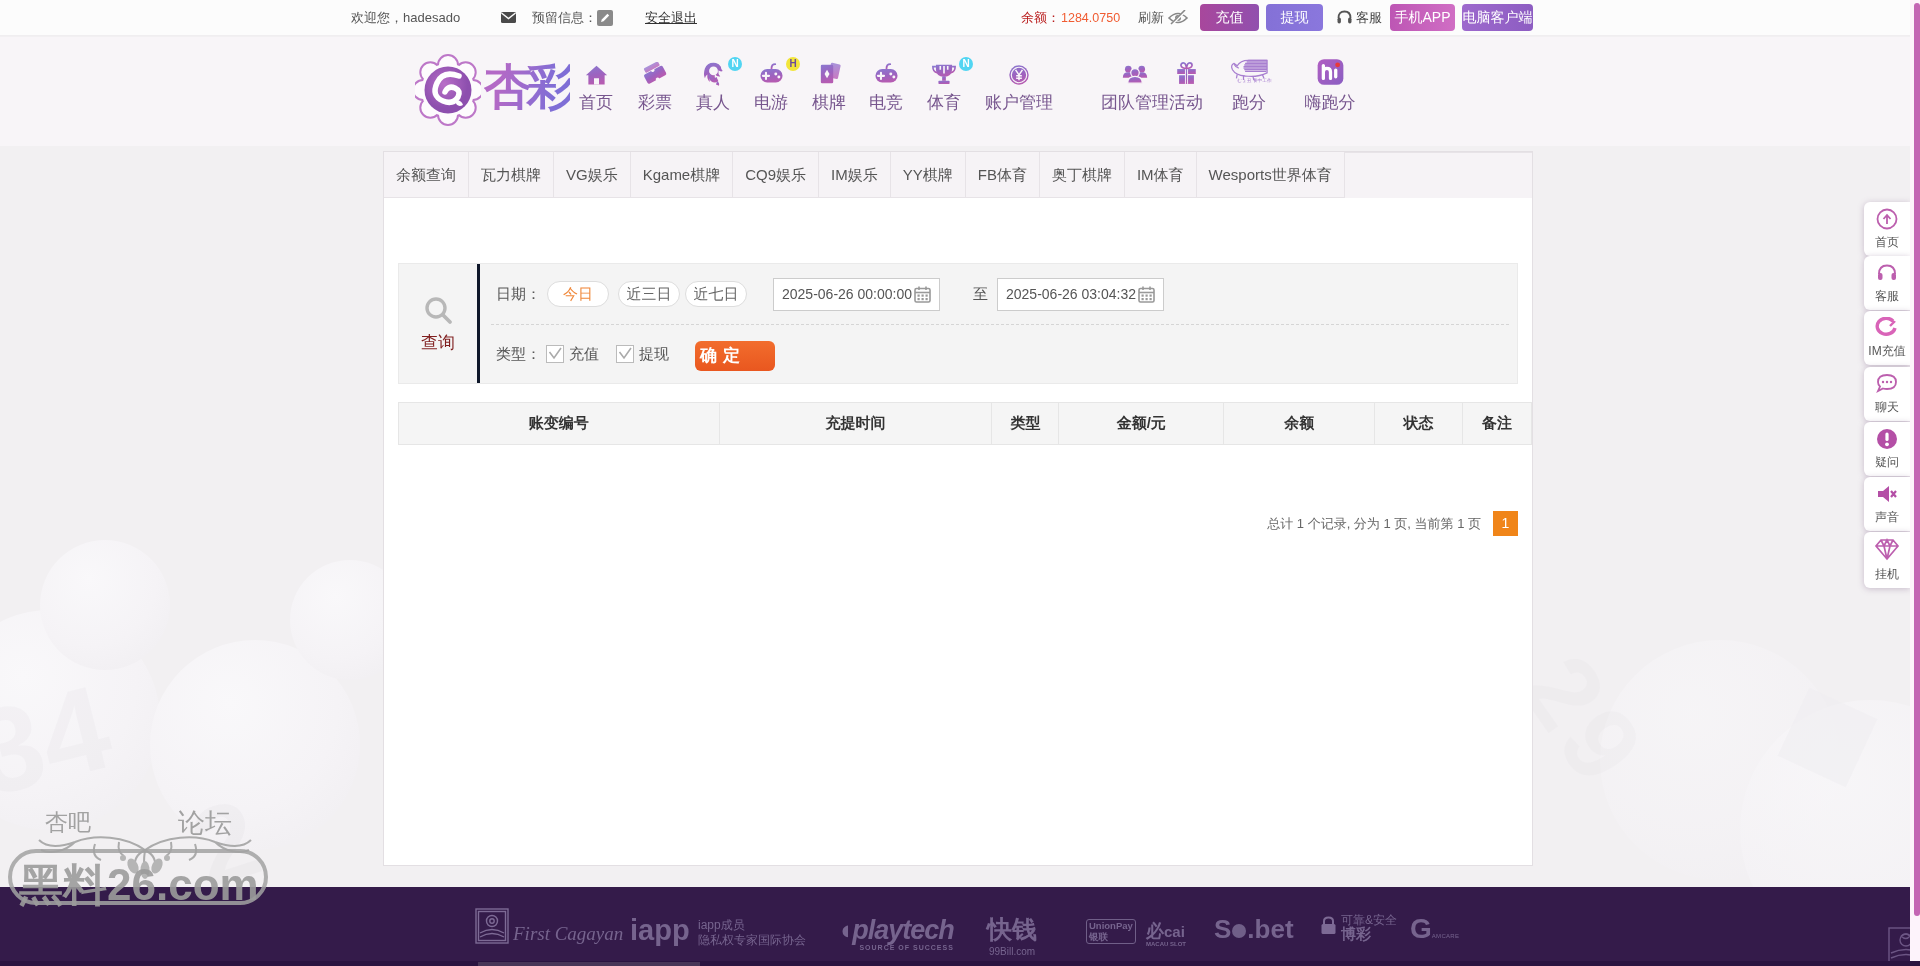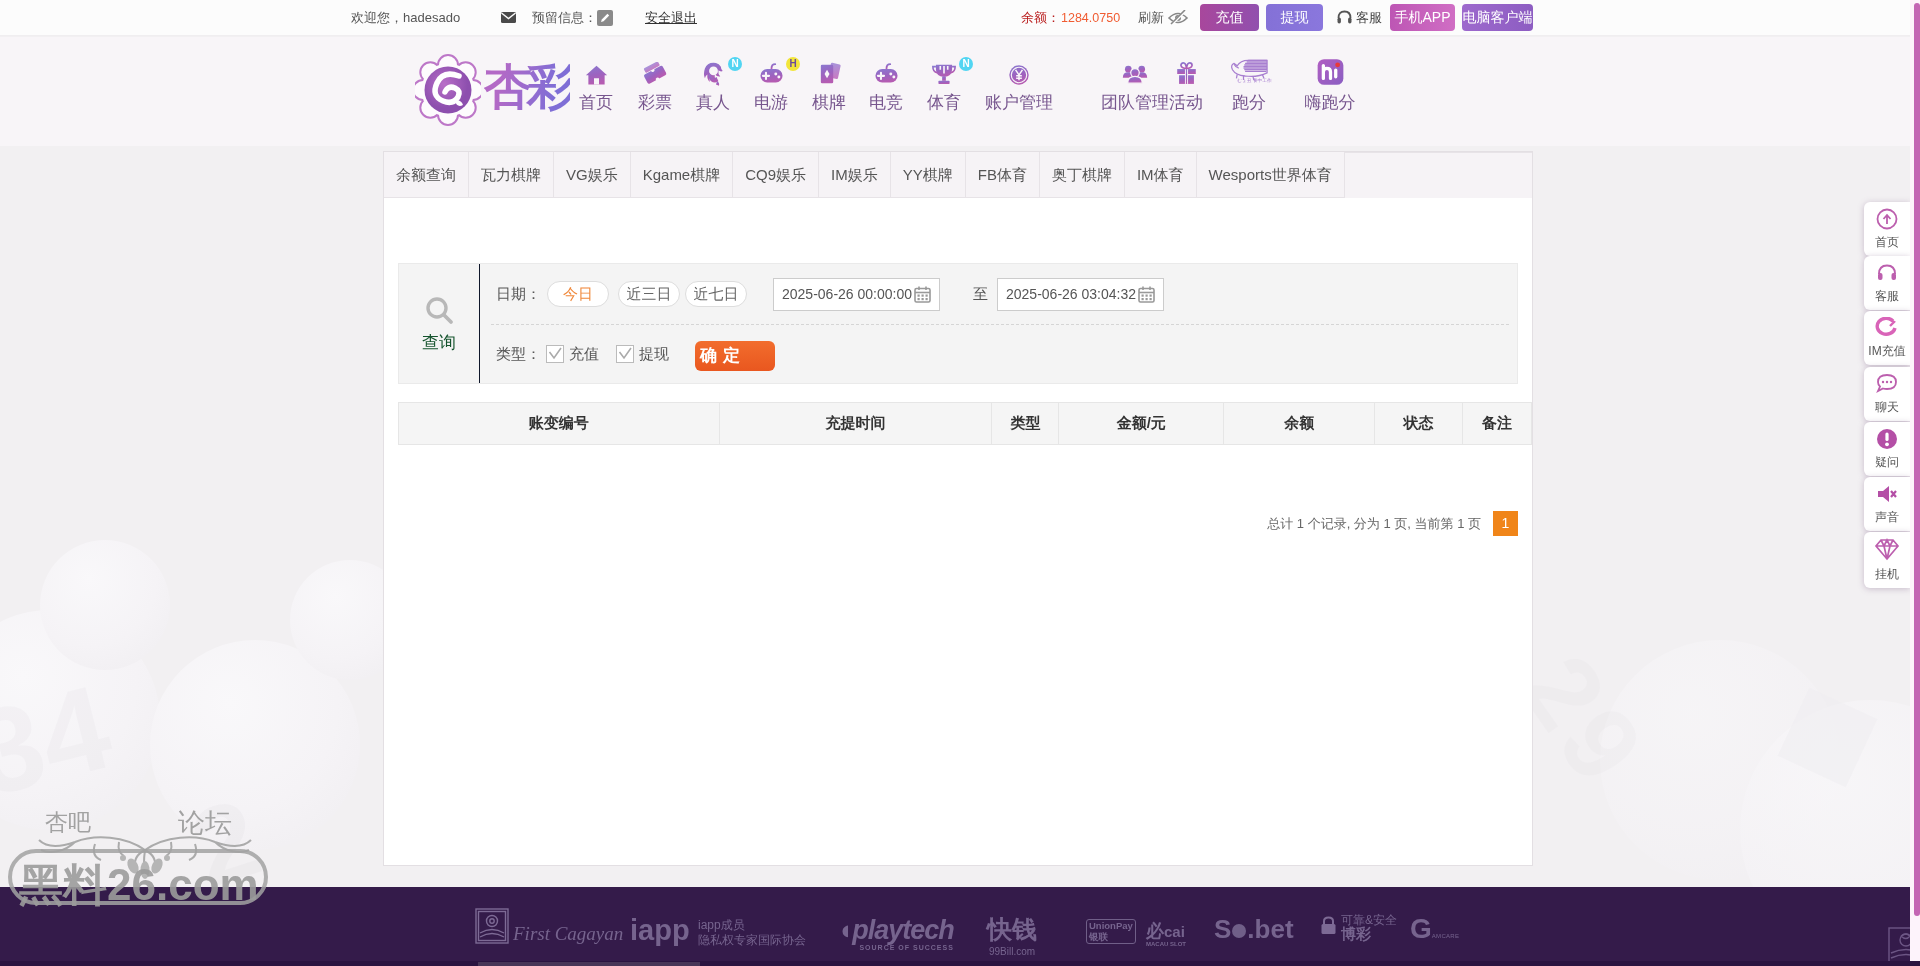--- a/index.html
+++ b/index.html
@@ -278,21 +278,21 @@
         <div class="tab">IM娱乐</div>
         <div class="tab">YY棋牌</div>
         <div class="tab">FB体育</div>
         <div class="tab">奥丁棋牌</div>
         <div class="tab">IM体育</div>
         <div class="tab">Wesports世界体育</div>
         <div class="tabfill"></div>
     </div>
   </div>
   <div class="filter">
-    <div style="position:absolute;left:0;top:0;width:81px;height:119px;border-right:1px solid #0f172a;text-align:center;color:#14532d;">
+    <div style="position:absolute;left:0;top:0;width:81px;height:119px;border-right:3px solid #0f172a;text-align:center;color:#7f1d1d;">
       <svg style="margin-top:31px;" width="30" height="30" viewBox="0 0 30 30">
           <circle cx="13" cy="13" r="9" fill="none" stroke="#b8b8b8" stroke-width="3.4"></circle>
           <line x1="20" y1="20" x2="27" y2="27" stroke="#b8b8b8" stroke-width="3.8" stroke-linecap="round"></line>
         </svg>
       <div style="font-size:17px;margin-top:2px;">查询</div>
     </div>
     <div style="position:absolute;left:97px;top:15px;font-size:15px;color:#555;line-height:30px;">日期：</div>
     <div class="pill" style="left:148px;color:#f0883a;">今日</div>
     <div class="pill" style="left:219px;">近三日</div>
     <div class="pill" style="left:286px;">近七日</div>

